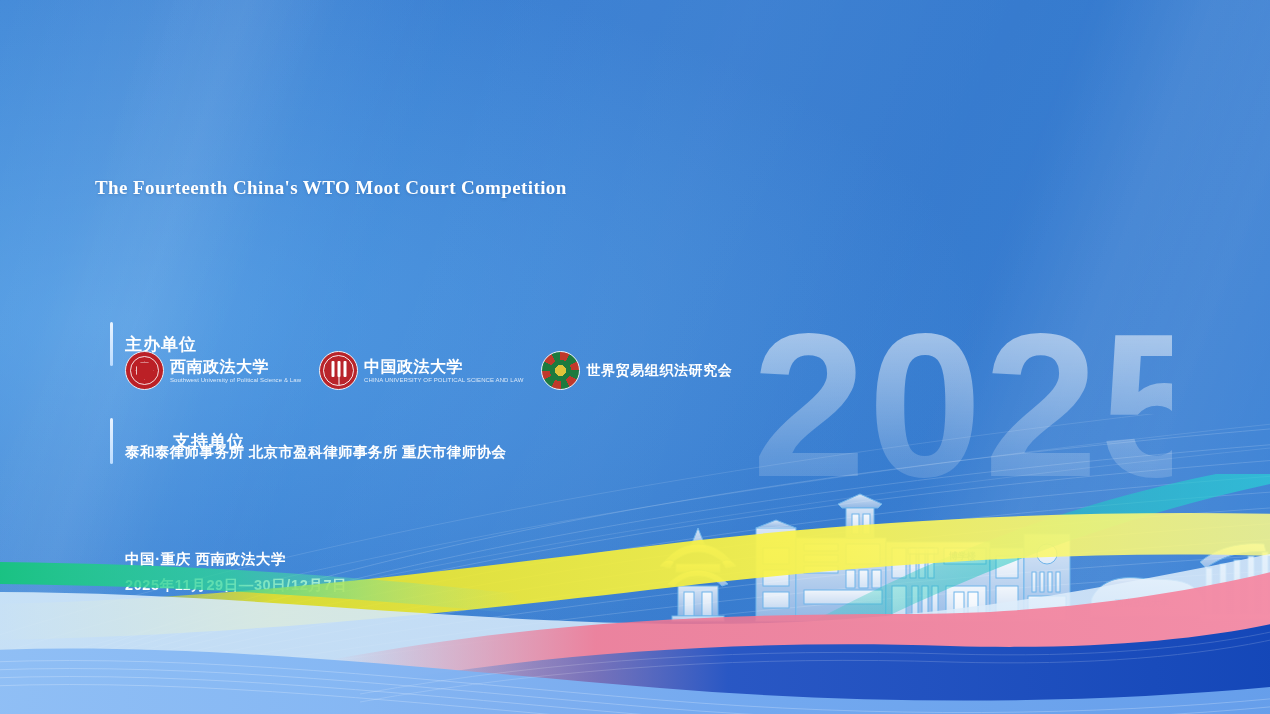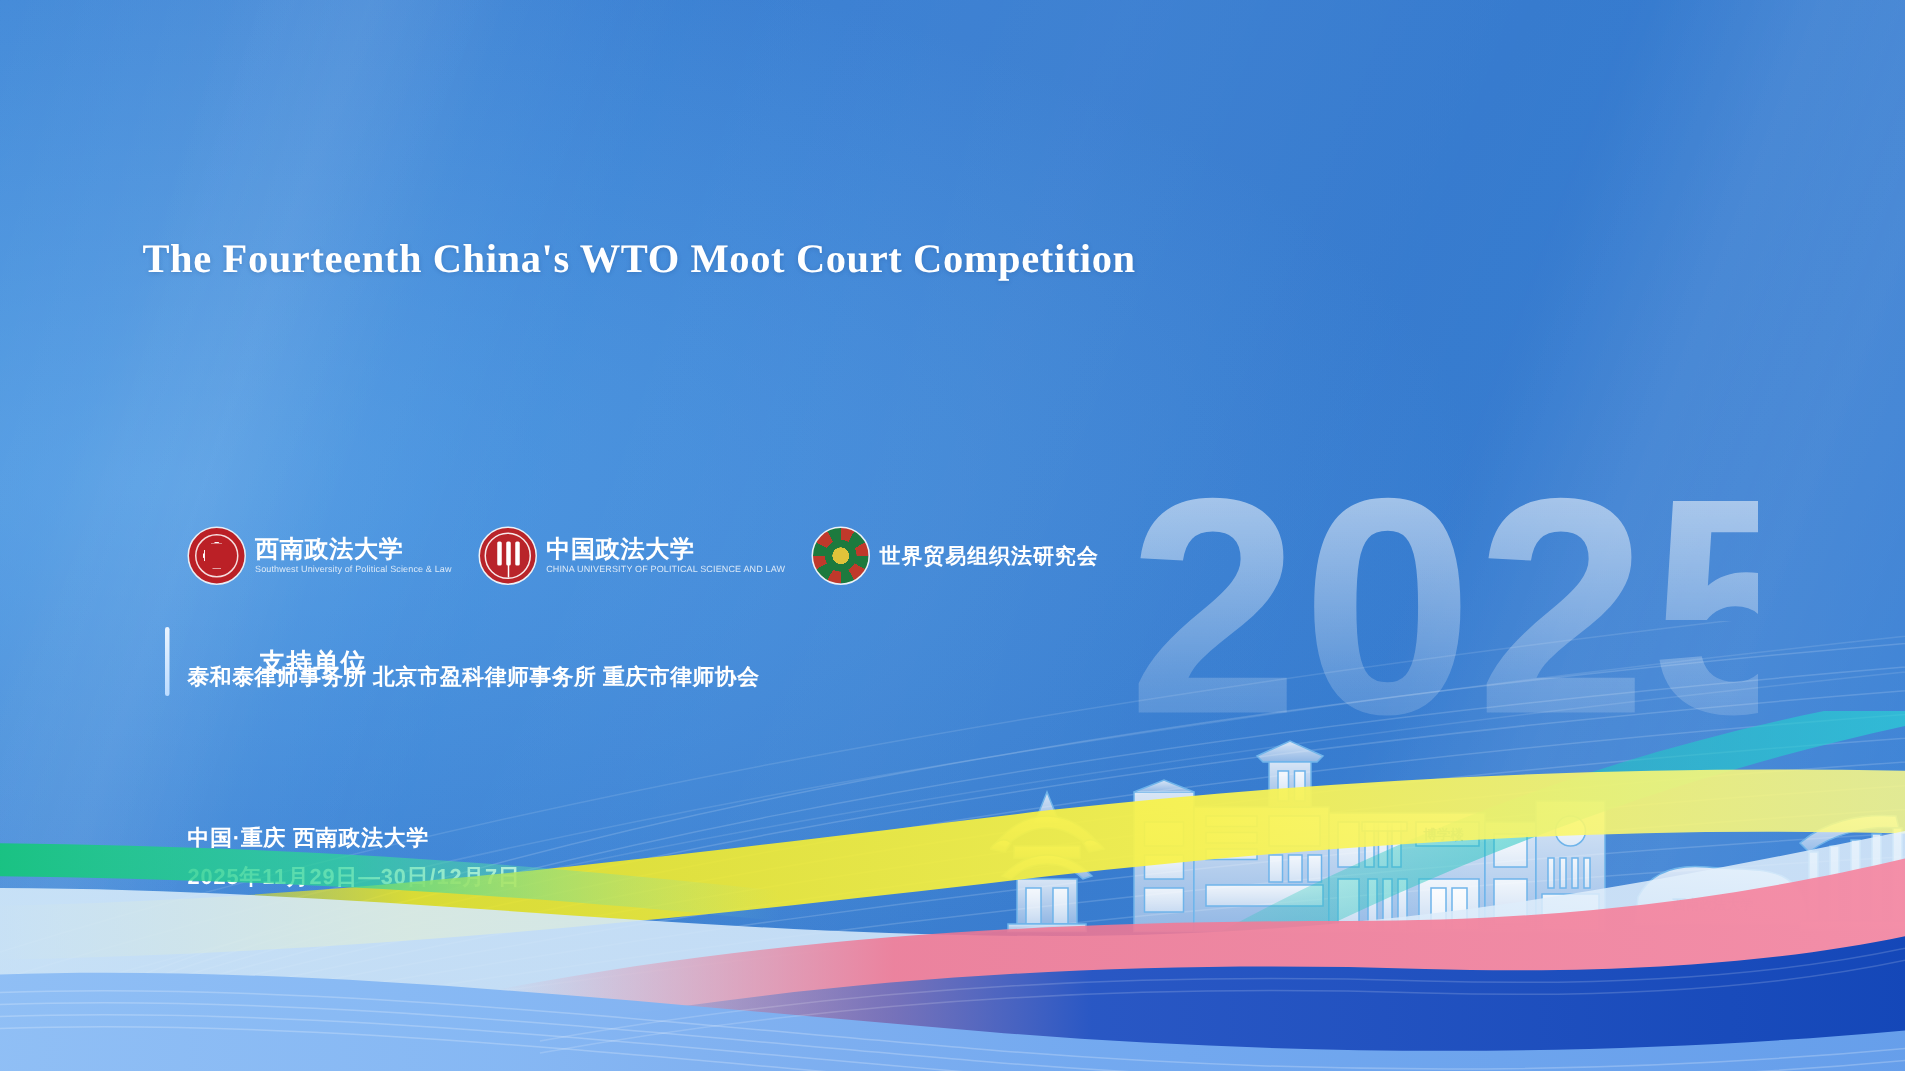--- a/index.html
+++ b/index.html
@@ -44,23 +44,23 @@
   }
 
   
   #title-cn {
     position:absolute; left:92px; top:83px;
     font-size:74px; line-height:78px; font-weight:700; color:#ffffff;
     letter-spacing:1px; white-space:nowrap;
     text-shadow:0 2px 6px rgba(20,60,120,0.22);
   }
   #title-en {
-    position:absolute; left:95px; top:156px;
+    position:absolute; left:95px; top:172px;
     font-family:"Liberation Serif","DejaVu Serif",serif;
-    font-size:27px; line-height:32px; font-weight:700; color:#ffffff;
+    font-size:19px; line-height:32px; font-weight:700; color:#ffffff;
     letter-spacing:0.4px; white-space:nowrap;
     text-shadow:0 1px 3px rgba(20,60,120,0.25);
   }
 
   
   .sec-head {
     position:absolute; display:flex; align-items:center;
   }
   .sec-bar {
     width:3px; height:46px; background:linear-gradient(180deg,#eaf4ff,#bcdcff);
@@ -192,20 +192,24 @@
     </g>
     <g fill="none" stroke="#ffffff" stroke-width="1" opacity="0.22">
       <path d="M-60,240 C 300,120 760,40 1330,-20"></path>
       <path d="M-60,258 C 300,140 760,62 1330,4"></path>
       <path d="M-60,276 C 300,160 760,84 1330,28"></path>
     </g>
   </svg>
 
   <div id="title-en">The Fourteenth China's WTO Moot Court Competition</div>
 
+  <div class="sec-head" id="host-block">
+    <div class="sec-bar short"></div>
+    <div class="sec-title">主办单位</div>
+  </div>
 
   <div id="host-logos">
     <div class="logo-item">
       <div class="emblem red"></div>
       <div class="logo-stack">
         <div class="logo-cn">西南政法大学</div>
         <div class="logo-en">Southwest University of Political Science &amp; Law</div>
       </div>
     </div>
     <div class="logo-item">

